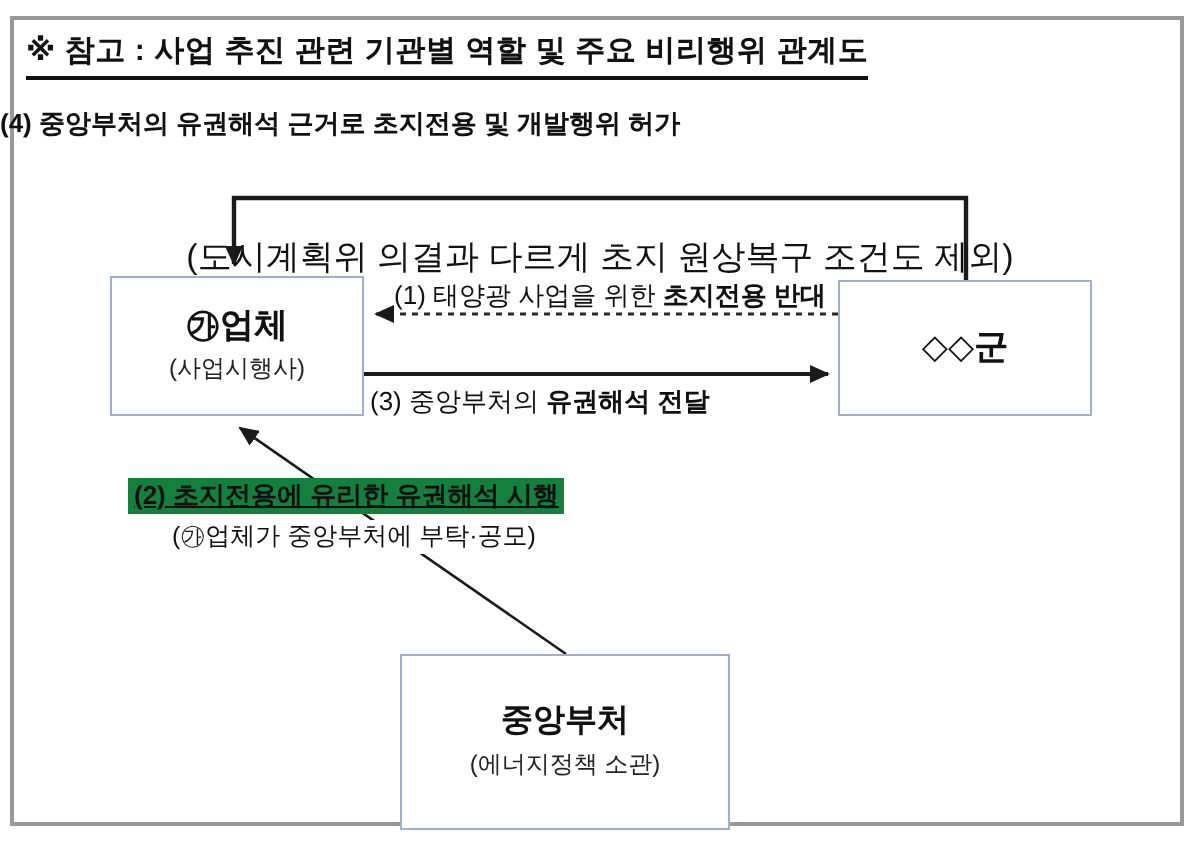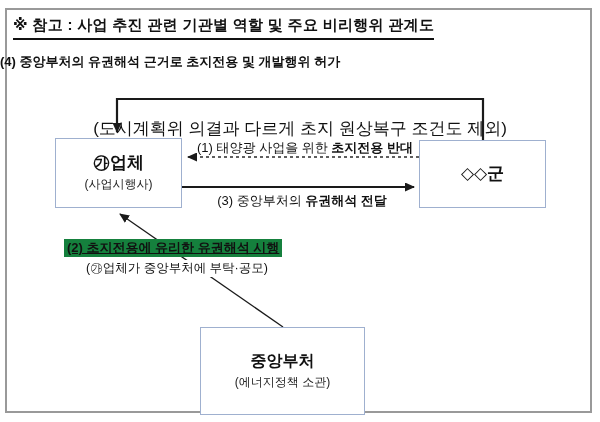--- a/index.html
+++ b/index.html
@@ -30,21 +30,21 @@
   .node-county   { left:419px; top:140px; width:127px; height:68px; }
   .node-ministry { left:200px; top:327px; width:165px; height:88px; }
   .node-title { font-weight:bold; font-size:17px; line-height:1.1; }
   .node-ministry .node-title { font-size:16px; }
   .node-sub { font-size:12px; margin-top:5px; line-height:1.25; color:#222; }
   .node-county .node-sub { margin-top:3px; }
   .lbl { position:absolute; z-index:2; font-size:13px; white-space:nowrap; }
   .lbl-step4      { left:0; width:545px; top:53px;  font-weight:bold; }
   .lbl-step4-note { left:0; width:600px; text-align:center; top:73px;  font-size:17px;margin-top:44px; }
   .lbl-step1      { left:185px; width:240px; text-align:center; top:127px;margin-top:12px; }
-  .lbl-step3      { left:185px; width:234px; text-align:center; top:192px; }
+  .lbl-step3      { left:185px; width:234px; text-align:left; top:192px; }
   .lbl-step2      { left:64px; top:239px; font-weight:bold; background:#15803d; padding:0 3px;text-decoration:underline; }
   .lbl-step2-note { left:83px; top:260px; font-size:12.5px; background:#fff; padding:0 3px; }
   .em { font-weight:bold; }
 </style>
 </head>
 <body>
 
 <div class="screen">
 
   <div class="frame"></div>

